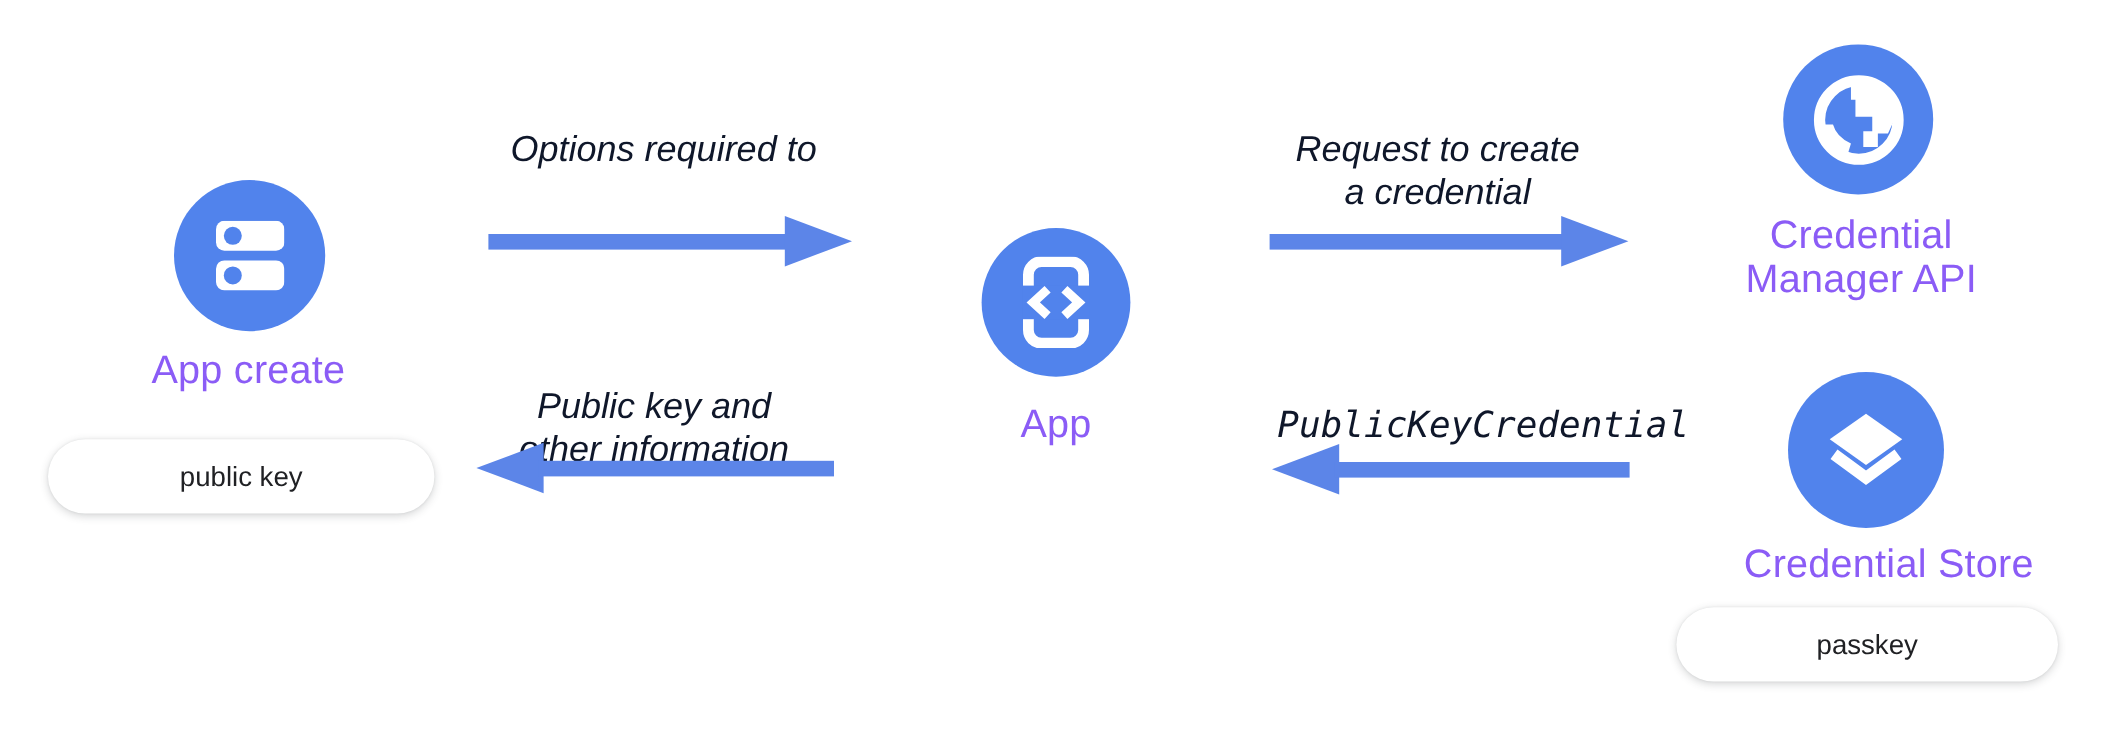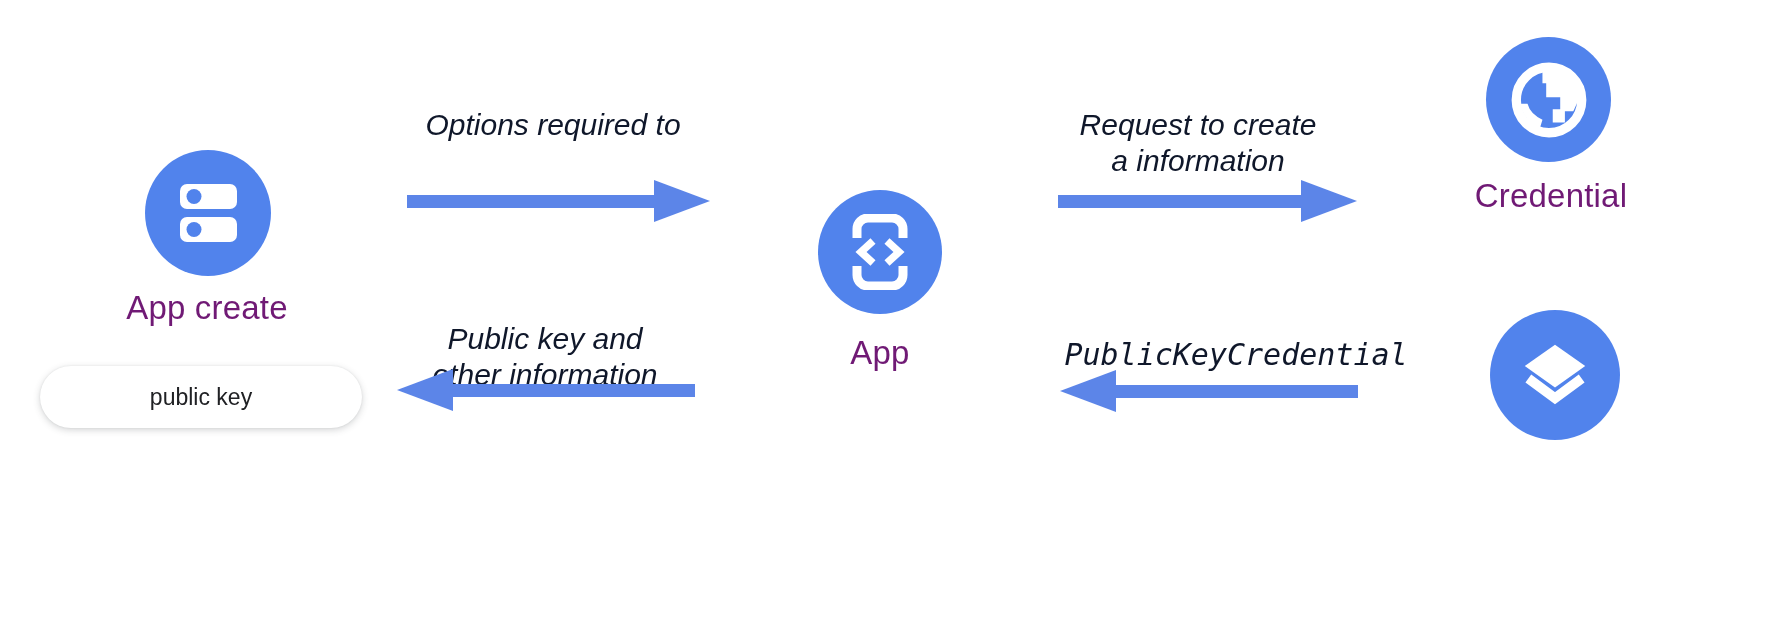--- a/index.html
+++ b/index.html
@@ -7,21 +7,21 @@
   .canvas{
     position:relative;width:1770px;height:622px;background:#ffffff;overflow:hidden;
     font-family:"Liberation Sans", sans-serif;color:#202124;
   }
   .circle-badge{
     position:absolute;border-radius:50%;background:#5183EC;
     display:flex;align-items:center;justify-content:center;
   }
   .node-label{
     position:absolute;text-align:center;font-size:33px;line-height:36px;
-    font-weight:500;color:#701a75;letter-spacing:.2px;
+    font-weight:500;color:#8b5cf6;letter-spacing:.2px;
   }
   .node-label.tight{line-height:36px;}
   .pill{
     position:absolute;background:#ffffff;border-radius:31px;
     box-shadow:0 2px 7px rgba(60,64,67,.22), 0 0 2px rgba(60,64,67,.10);
     display:flex;align-items:center;justify-content:center;
     font-size:23px;font-weight:400;color:#202124;
   }
   .note{
     position:absolute;text-align:center;font-size:30px;line-height:36px;
@@ -81,21 +81,21 @@
         <rect x="-2" y="24" width="60" height="28" fill="#5183EC"></rect>
         <polyline points="21,27 9,38 21,49" fill="none" stroke="#ffffff" stroke-width="7.5"></polyline>
         <polyline points="35,27 47,38 35,49" fill="none" stroke="#ffffff" stroke-width="7.5"></polyline>
       </svg>
     </span>
   </div>
   <div class="node-label" style="left:730px;top:335px;width:300px;">App</div>
 
   <div class="note" style="left:1028px;top:107px;width:340px;">
     <span>Request to create</span>
-    <span>a information</span>
+    <span>a credential</span>
   </div>
   <div class="arrow right" style="left:1058px;top:180px;width:299px;">
     <div class="shaft" style="left:0;width:247px;"></div>
     <div class="head" style="left:243px;"></div>
   </div>
 
   <div class="note mono" style="left:1043px;top:340px;width:350px;">PublicKeyCredential</div>
   <div class="arrow left" style="left:1060px;top:370px;width:298px;">
     <div class="head"></div>
     <div class="shaft" style="left:52px;width:246px;"></div>
@@ -105,24 +105,27 @@
     <span>
       <svg width="86" height="86" viewBox="0 0 92 92">
         <circle cx="46" cy="46" r="35" fill="none" stroke="#ffffff" stroke-width="10"></circle>
         <path d="M39 10 L57 12 Q71 17 77 31 L78 45 L72 58 L63 58 L63 70 L50 70 L50 56 L58 56 L58 43 L43 43 L43 28 L39 28 Z" fill="#ffffff"></path>
         <path d="M15 50 Q19 68 36 77 L39 67 Q26 61 23 50 Z" fill="#ffffff"></path>
       </svg>
     </span>
   </div>
   <div class="node-label tight" style="left:1401px;top:178px;width:300px;">
     <span style="display:block">Credential</span>
+    <span style="display:block">Manager API</span>
   </div>
 
   <div class="circle-badge" style="left:1490px;top:310px;width:130px;height:130px;">
     <span>
       <svg width="68" height="64" viewBox="0 0 76 72">
         <polygon points="38,2 72,26 38,50 4,26" fill="#ffffff"></polygon>
         <polyline points="8,40 38,62 68,40" fill="none" stroke="#ffffff" stroke-width="11"></polyline>
       </svg>
     </span>
   </div>
+  <div class="node-label" style="left:1424px;top:453px;width:300px;line-height:34px;">Credential Store</div>
+  <div class="pill" style="left:1397px;top:506px;width:318px;height:62px;">passkey</div>
 
 </div>
 
 </body></html>

